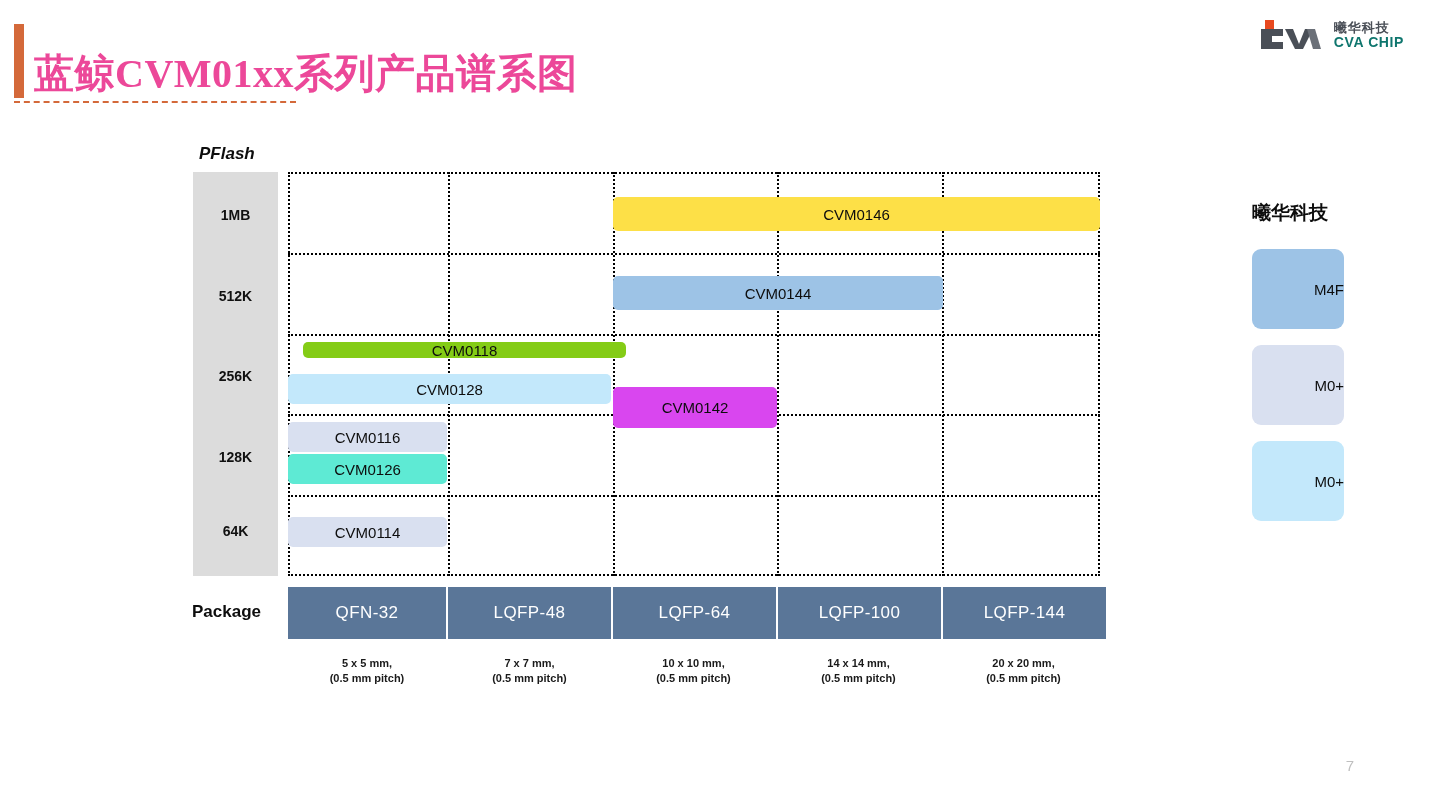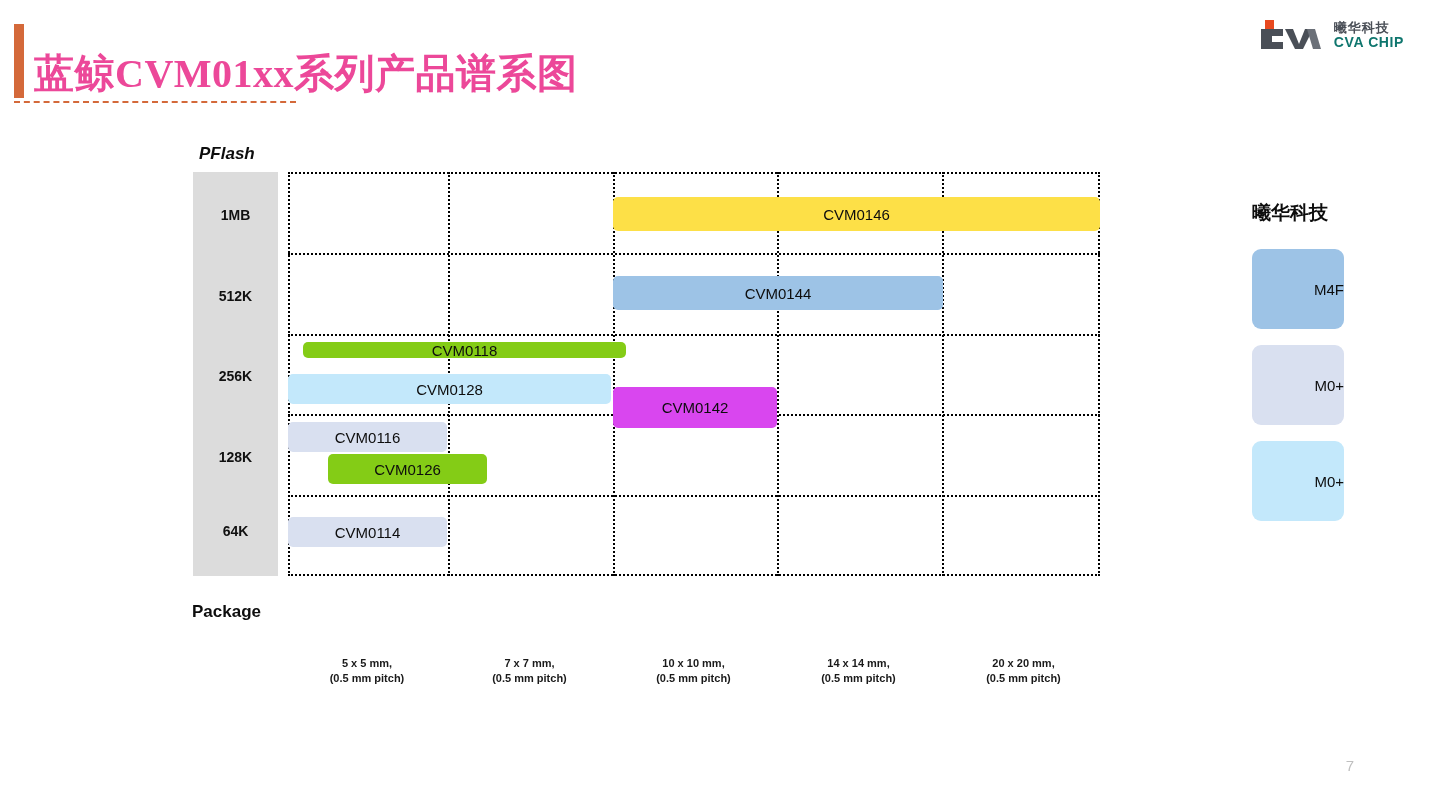--- a/index.html
+++ b/index.html
@@ -153,29 +153,36 @@
         </div>
         <div class="bar" style="left: 0px; top: 202px; width: 323px; height: 30px; background: rgb(195, 232, 251);">
           <span>CVM0128</span>
         </div>
         <div class="bar" style="left: 325px; top: 187px; width: 164px; height: 41px; background: #d946ef; margin-top: 28px;">
           <span>CVM0142</span>
         </div>
         <div class="bar" style="left: 0px; top: 250px; width: 159px; height: 30px; background: rgb(217, 224, 240);">
           <span>CVM0116</span>
         </div>
-        <div class="bar" style="left: 0px; top: 282px; width: 159px; height: 30px; background: #84cc16; margin-left: 40px;">
+        <div class="bar" style="left: 0px; top: 282px; width: 159px; height: 30px; background: #5eead4;">
           <span>CVM0126</span>
         </div>
         <div class="bar" style="left: 0px; top: 345px; width: 159px; height: 30px; background: rgb(217, 224, 240);">
           <span>CVM0114</span>
         </div>
       </div>
   </div>
 
+  <div id="pkg-row">
+      <div class="pkg-cell" style="width: 158px;">QFN-32</div>
+      <div class="pkg-cell" style="width: 163px;">LQFP-48</div>
+      <div class="pkg-cell" style="width: 163px;">LQFP-64</div>
+      <div class="pkg-cell" style="width: 163px;">LQFP-100</div>
+      <div class="pkg-cell" style="width: 163px;">LQFP-144</div>
+    </div>
   <div id="pkg-notes">
       <div class="pkg-note" style="left: 288px; width: 158px;">
         <div>5 x 5 mm,</div>
         <div>(0.5 mm pitch)</div>
       </div>
       <div class="pkg-note" style="left: 448px; width: 163px; text-align: center;">
         <div>7 x 7 mm,</div>
         <div>(0.5 mm pitch)</div>
       </div>
       <div class="pkg-note" style="left: 612px; width: 163px;">

